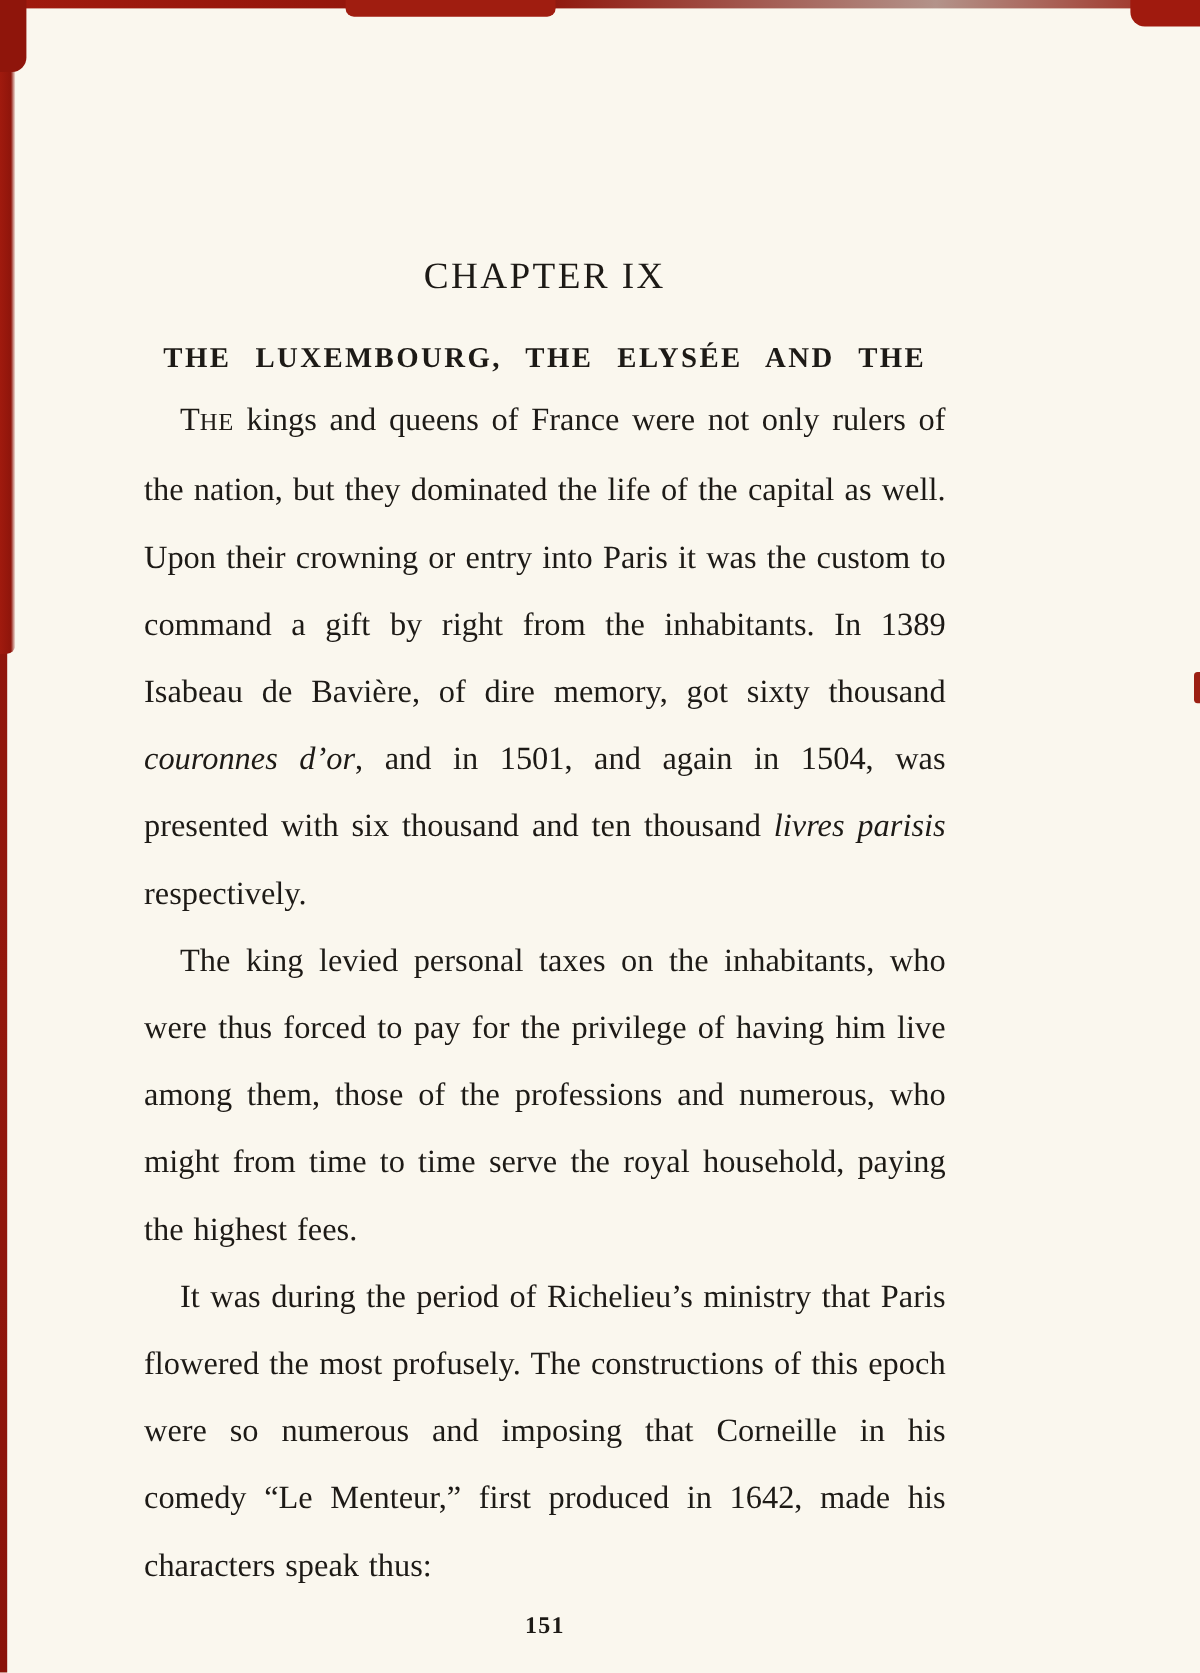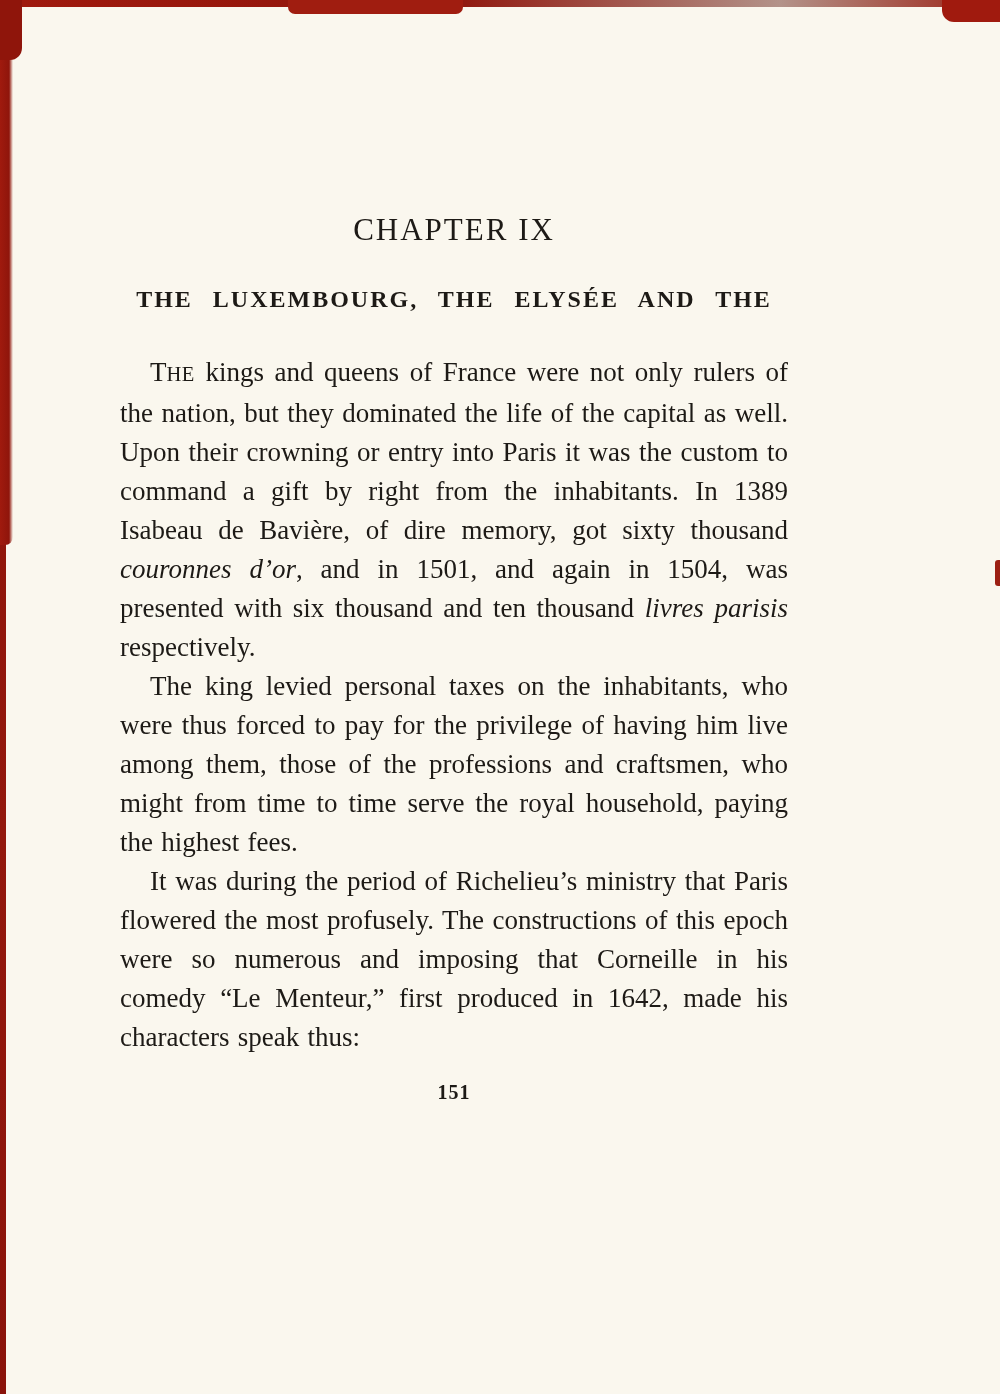--- a/index.html
+++ b/index.html
@@ -69,32 +69,31 @@
   .subtitle {
     margin-top: 30px;
     text-align: center;
     font-weight: 700;
     font-size: 24px;
     letter-spacing: 2px;
     word-spacing: 12px;
     line-height: 43px;
   }
   .body-text {
-    margin-top: 32px;
     font-size: 27px;
-    line-height: 39px;
+    line-height: 56px;
     text-align: justify;
     word-spacing: 1.5px;
   }
   p.para { margin: 0; }
   p.para.indent { text-indent: 30px; }
   .italic { font-style: italic; }
   .smallcaps { font-size: 0.76em; letter-spacing: 0.5px; }
   .page-number {
-    margin-top: 24px;
+    margin-top: 12px;
     text-align: center;
     font-size: 20px;
     font-weight: 700;
     letter-spacing: 1px;
   }
 </style>
 </head>
 <body>
 
 <div class="page">
@@ -109,20 +108,20 @@
 
   <div class="content">
     <h1 class="chapter">CHAPTER IX</h1>
 
     <div class="subtitle">
       <div>THE LUXEMBOURG, THE ELYSÉE AND THE</div>
     </div>
 
     <div class="body-text">
         <p class="para indent"><span>T</span><span class="smallcaps">HE</span><span> kings and queens of France were not only rulers of the nation, but they dominated the life of the capital as well. Upon their crowning or entry into Paris it was the custom to command a gift by right from the inhabitants. In 1389 Isabeau de Bavière, of dire memory, got sixty thousand </span><span class="italic">couronnes d’or</span><span>, and in 1501, and again in 1504, was presented with six thousand and ten thousand </span><span class="italic">livres parisis</span><span> respectively.</span></p>
-        <p class="para indent"><span>The king levied personal taxes on the inhabitants, who were thus forced to pay for the privilege of having him live among them, those of the professions and craftsmen, who might from time to time serve the royal household, paying the highest fees.</span></p>
+        <p class="para indent"><span>The king levied personal taxes on the inhabitants, who were thus forced to pay for the privilege of having him live among them, those of the professions and numerous, who might from time to time serve the royal household, paying the highest fees.</span></p>
         <p class="para indent"><span>It was during the period of Richelieu’s ministry that Paris flowered the most profusely. The constructions of this epoch were so numerous and imposing that Corneille in his comedy “Le Menteur,” first produced in 1642, made his characters speak thus:</span></p>
       </div>
 
     <div class="page-number">151</div>
   </div>
 
 </div>
 
 </body></html>

